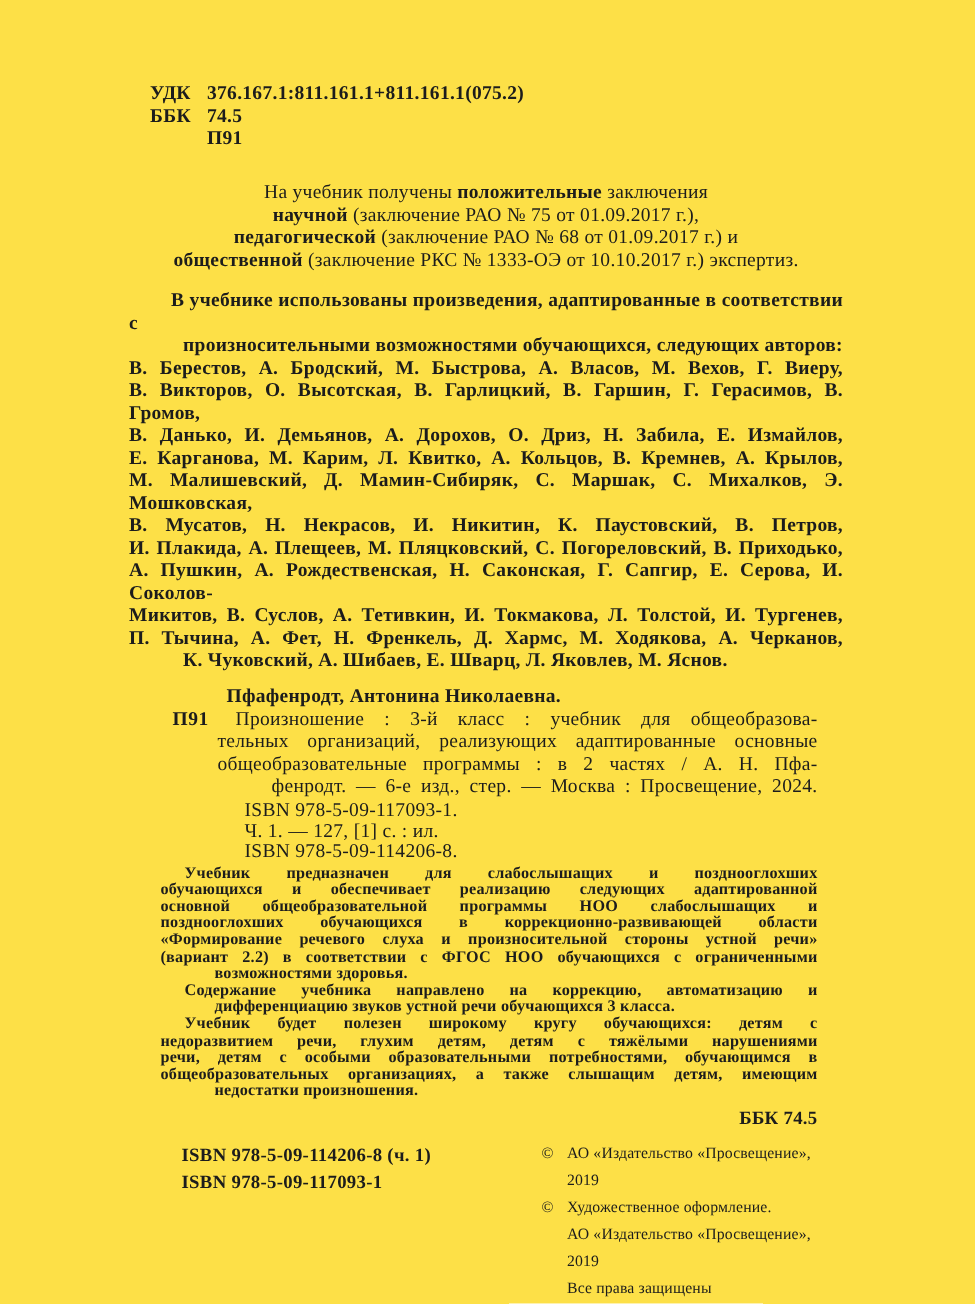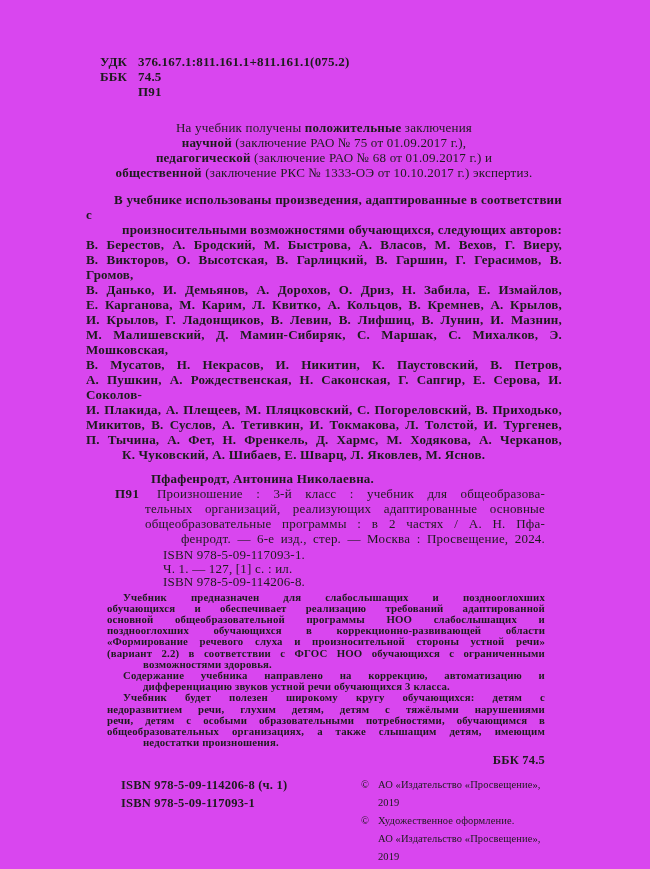--- a/index.html
+++ b/index.html
@@ -7,21 +7,21 @@
     padding: 0;
     background: #ffffff;
     width: 650px;
     height: 869px;
     overflow: hidden;
   }
   .page {
     position: relative;
     width: 650px;
     height: 869px;
-    background: #d946ef;
+    background: #fde047;
     color: #1c1c1c;
     font-family: "Liberation Serif", "DejaVu Serif", serif;
     box-sizing: border-box;
     padding: 54px 88px 0 86px;
     letter-spacing: 0.2px;
   }
   .b { font-weight: 700; }
 
   
   .udk-top {
@@ -149,25 +149,24 @@
 
     <div class="jl">В учебнике использованы произведения, адаптированные в соответствии с</div>
         <div class="jl">произносительными возможностями обучающихся, следующих авторов:</div>
       </div>
     <div class="para">
 
         <div class="jl">В. Берестов, А. Бродский, М. Быстрова, А. Власов, М. Вехов, Г. Виеру,</div>
         <div class="jl">В. Викторов, О. Высотская, В. Гарлицкий, В. Гаршин, Г. Герасимов, В. Громов,</div>
         <div class="jl">В. Данько, И. Демьянов, А. Дорохов, О. Дриз, Н. Забила, Е. Измайлов,</div>
         <div class="jl">Е. Карганова, М. Карим, Л. Квитко, А. Кольцов, В. Кремнев, А. Крылов,</div>
-        <div class="jl">И. Крылов, Г. Ладонщиков, В. Левин, В. Лифшиц, В. Лунин, И. Мазнин,</div>
         <div class="jl">М. Малишевский, Д. Мамин-Сибиряк, С. Маршак, С. Михалков, Э. Мошковская,</div>
         <div class="jl">В. Мусатов, Н. Некрасов, И. Никитин, К. Паустовский, В. Петров,</div>
+        <div class="jl">И. Плакида, А. Плещеев, М. Пляцковский, С. Погореловский, В. Приходько,</div>
         <div class="jl">А. Пушкин, А. Рождественская, Н. Саконская, Г. Сапгир, Е. Серова, И. Соколов-</div>
-        <div class="jl">И. Плакида, А. Плещеев, М. Пляцковский, С. Погореловский, В. Приходько,</div>
         <div class="jl">Микитов, В. Суслов, А. Тетивкин, И. Токмакова, Л. Толстой, И. Тургенев,</div>
         <div class="jl">П. Тычина, А. Фет, Н. Френкель, Д. Хармс, М. Ходякова, А. Черканов,</div>
         <div class="jl">К. Чуковский, А. Шибаев, Е. Шварц, Л. Яковлев, М. Яснов.</div>
       </div>
   </div>
 
   <div class="biblio">
     <span class="bib-code">П91</span>
     <div class="bib-body">
       <div class="bib-head">Пфафенродт, Антонина Николаевна.</div>
@@ -184,21 +183,21 @@
           <div>Ч. 1. — 127, [1] с. : ил.</div>
           <div>ISBN 978-5-09-114206-8.</div>
         </div>
     </div>
   </div>
 
   <div class="annotation">
     <div class="para p-indent">
 
     <div class="jl">Учебник предназначен для слабослышащих и позднооглохших</div>
-        <div class="jl">обучающихся и обеспечивает реализацию требований адаптированной</div>
+        <div class="jl">обучающихся и обеспечивает реализацию следующих адаптированной</div>
         <div class="jl">основной общеобразовательной программы НОО слабослышащих и</div>
         <div class="jl">позднооглохших обучающихся в коррекционно-развивающей области</div>
         <div class="jl">«Формирование речевого слуха и произносительной стороны устной речи»</div>
         <div class="jl">(вариант 2.2) в соответствии с ФГОС НОО обучающихся с ограниченными</div>
         <div class="jl">возможностями здоровья.</div>
       </div>
     <div class="para p-indent">
 
     <div class="jl">Содержание учебника направлено на коррекцию, автоматизацию и</div>
         <div class="jl">дифференциацию звуков устной речи обучающихся 3 класса.</div>

